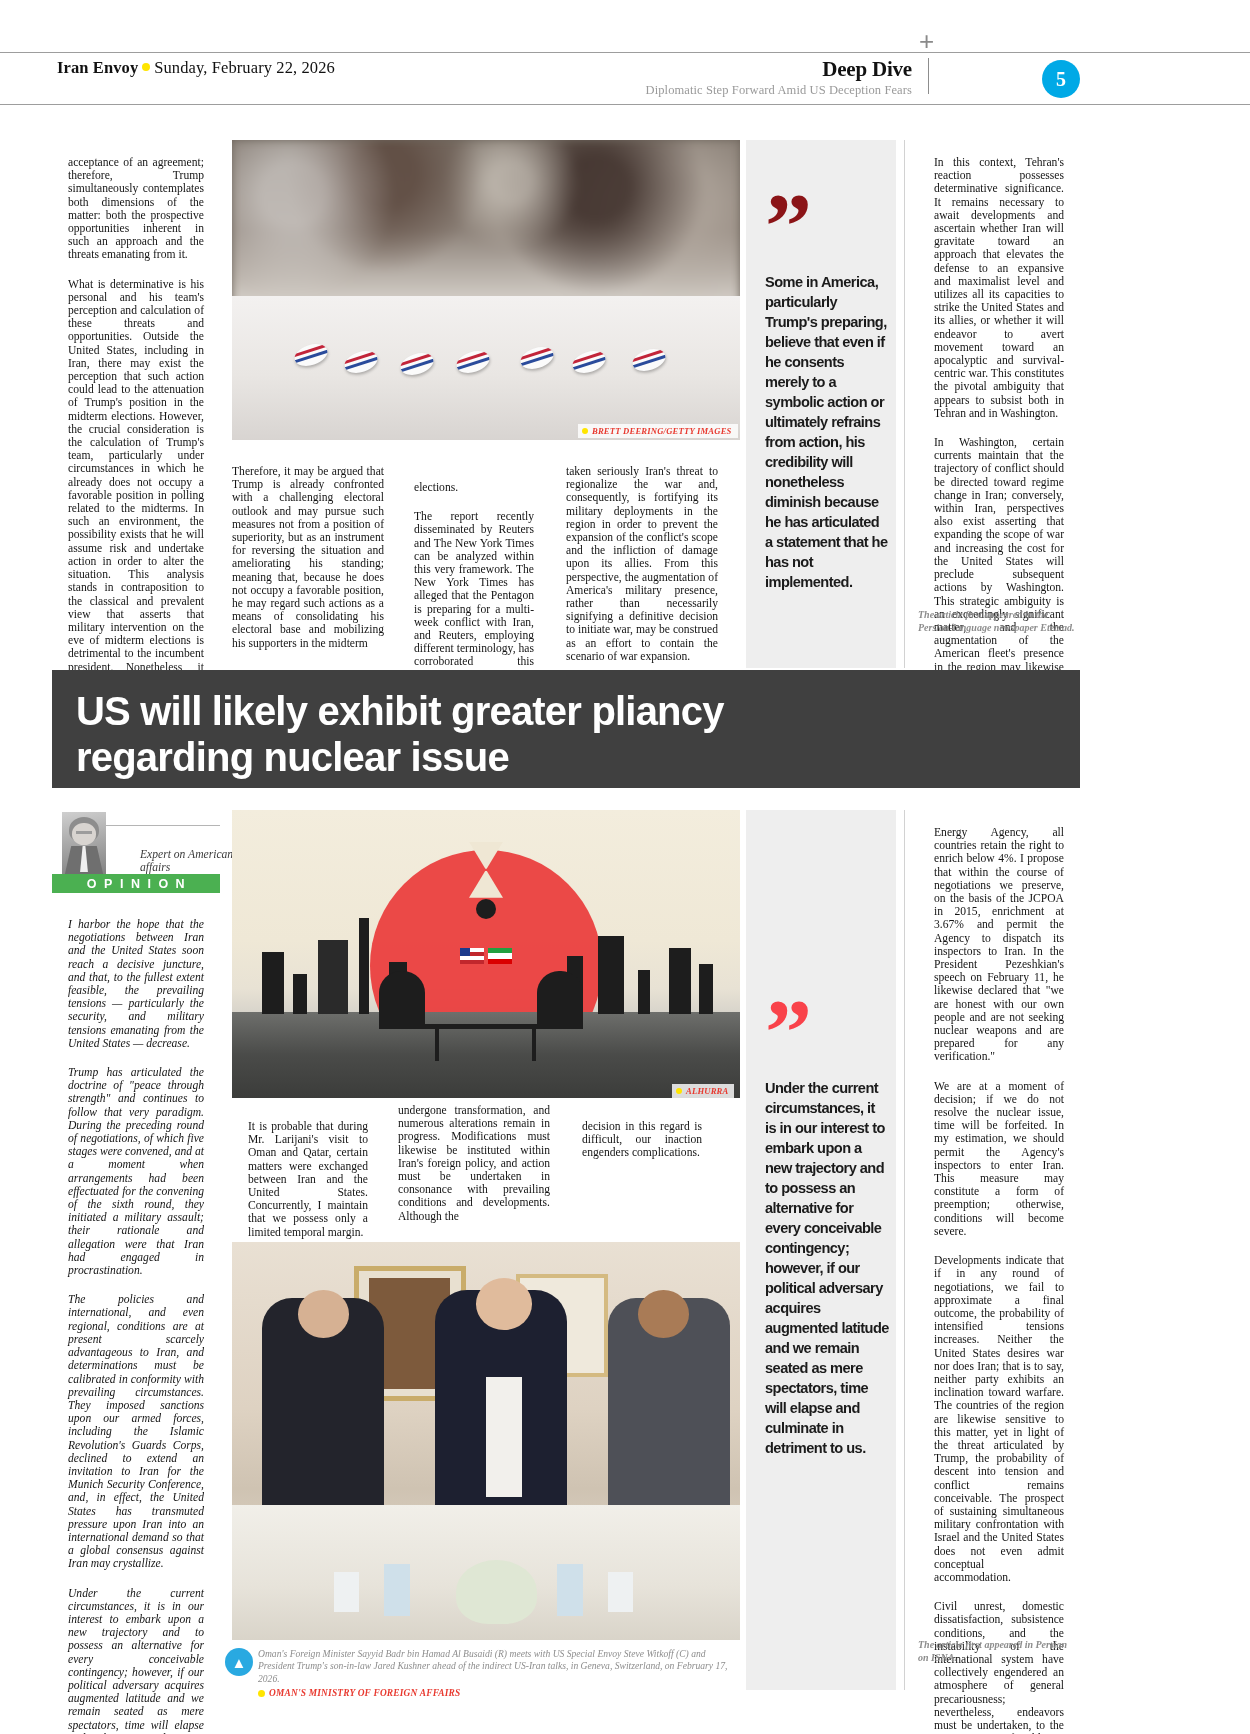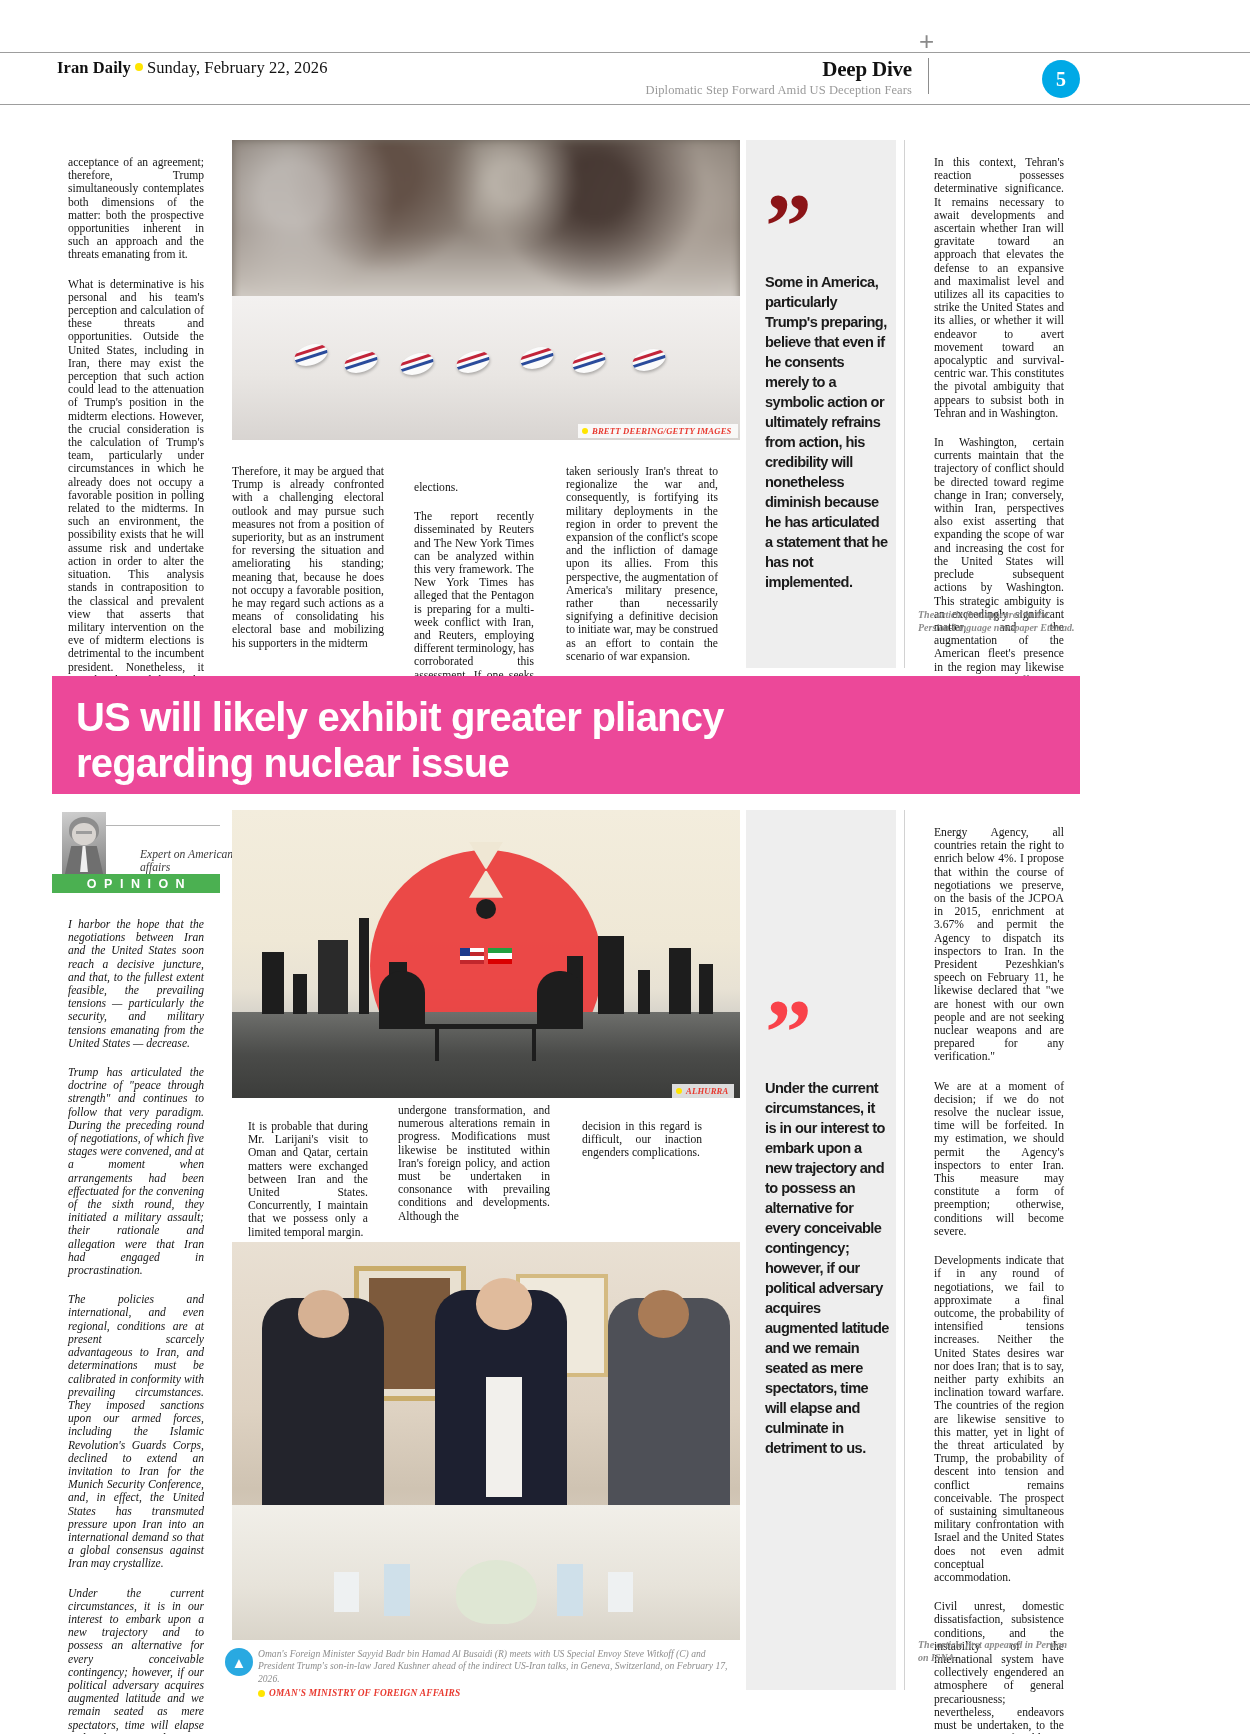--- a/index.html
+++ b/index.html
@@ -50,21 +50,21 @@
   .credit .bullet { width:6px; height:6px; border-radius:50%; background:#ffe500; display:inline-block; }
 
   
   .quotebox { position:absolute; background:#eeeeee; }
   .qmark { font-family:"Liberation Serif", serif; font-weight:bold;
            font-size:94px; line-height:54px; letter-spacing:-6px; }
   .qtext { font-family:"Liberation Sans", sans-serif; font-weight:bold;
            font-size:14.6px; line-height:20px; color:#1b1b1b; letter-spacing:-.55px; }
 
   
-  .banner { position:absolute; background:#ec4899;margin-top:6px; }
+  .banner { position:absolute; background:#404040; }
   .banner h1 { margin:0; color:#fff; font-family:"Liberation Sans", sans-serif;
                font-weight:bold; font-size:40px; line-height:46px; letter-spacing:-.8px; }
 
   
   .byline-wrap { position:absolute; }
   .author-photo { position:absolute; left:0; top:0; width:44px; height:66px;
                   background:linear-gradient(170deg,#cfcfcf 0%,#a9a9a9 45%,#7e7e7e 100%);
                   overflow:hidden; }
   .byline-rule { position:absolute; height:1px; background:#b5b5b5; }
   .by-name { font-family:"Liberation Serif", serif; font-weight:bold;
@@ -141,21 +141,21 @@
 <body>
 
 <div class="crop-plus" style="left:919px; top:28px;">+</div>
 
 <div class="masthead">
   <div class="rule rule-top" style="top:0;"></div>
   <div class="rule rule-bot" style="top:52px;"></div>
 </div>
 
 <div class="mh-left">
-  <b>Iran Daily</b><span class="dot-yellow"></span><span>Sunday, February 22, 2026</span>
+  <b>Iran Envoy</b><span class="dot-yellow"></span><span>Sunday, February 22, 2026</span>
 </div>
 
 <div class="mh-center">
   <div class="mh-title">Deep Dive</div>
   <div class="mh-sub">Diplomatic Step Forward Amid US Deception Fears</div>
 </div>
 <div class="mh-divider"></div>
 <div class="pagenum">5</div>
 
 <div class="col" style="left:52px; top:140px; width:168px; height:520px;">

